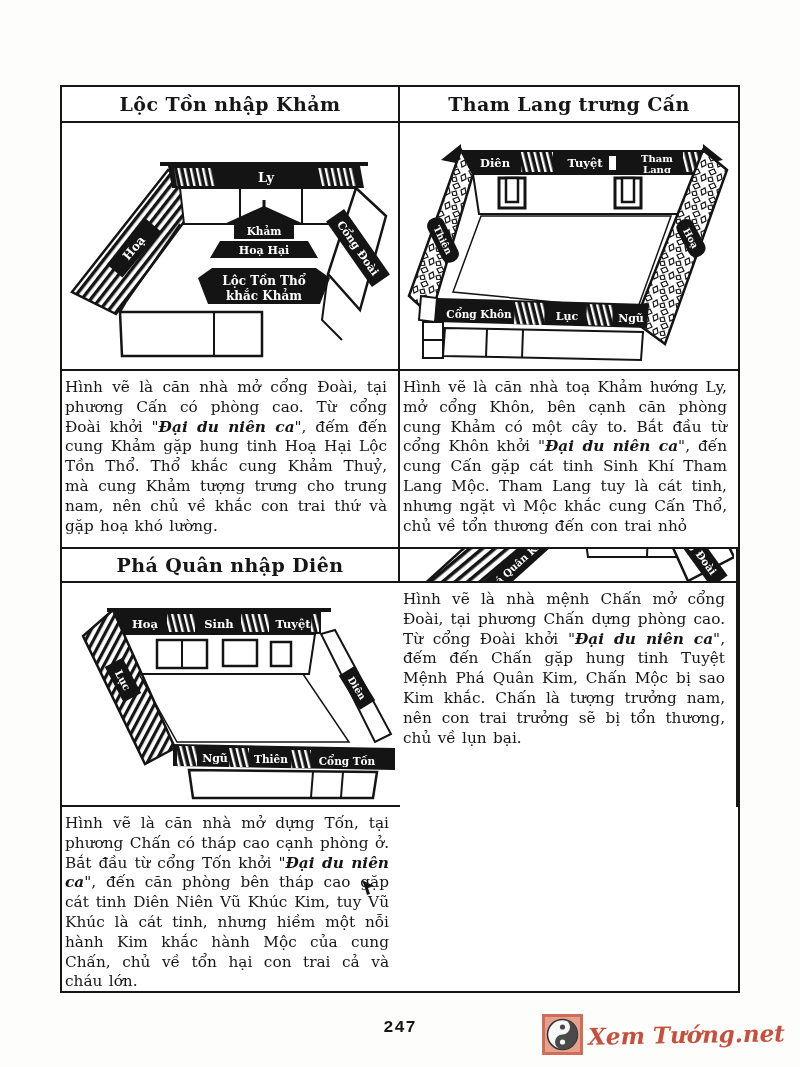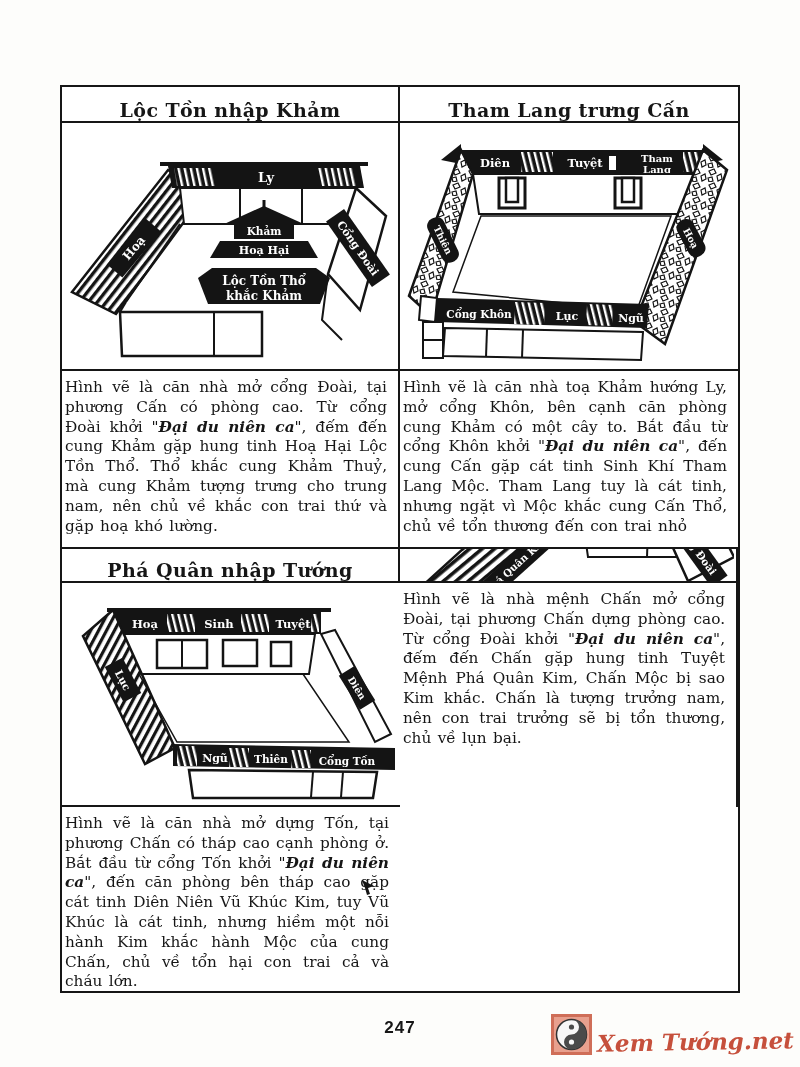--- a/index.html
+++ b/index.html
@@ -18,41 +18,41 @@
     border:2.5px solid #161616;
     background:#fff;
     display:grid;
     grid-template-columns:1fr 1fr;
     grid-template-rows:36px 248px 178px 34px 224px 1fr;
   }
   .cell{box-sizing:border-box;overflow:hidden;background:#fff;}
   .cl{border-right:2.5px solid #161616;}
   .rb{border-bottom:2.5px solid #161616;}
   .head{
-    display:flex;align-items:flex-end;justify-content:center;
+    display:flex;align-items:center;justify-content:center;
     font-weight:bold;font-size:19px;letter-spacing:.4px;
   }
   .diag{display:flex;align-items:center;justify-content:center;padding:2px;}
   .desc{
     padding:7px 11px 0 3px;
     font-size:15.3px;line-height:19.8px;
     text-align:justify;
     word-spacing:1.5px;
   }
   .ditalic{font-style:italic;font-weight:bold;}
   svg text{font-family:"DejaVu Serif","Liberation Serif",serif;font-weight:bold;fill:#fff;}
   .pagenum{
     position:absolute;left:0;right:0;top:1018px;
     text-align:center;
-    font-family:Liberation Sans, sans-serif;
+    font-family:Liberation Mono, monospace;
     font-weight:bold;font-size:17px;letter-spacing:1px;
   }
   .watermark{
-    position:absolute;right:6px;top:1014px;
-    display:flex;align-items:flex-end;gap:5px;
+    position:absolute;right:15px;top:1014px;
+    display:flex;align-items:center;gap:5px;
   }
   .wm-text{
     font-style:italic;font-weight:bold;font-size:23px;
     color:#c6503c;transform:rotate(-1deg);
     font-family:"DejaVu Serif",serif;
   }
   .cursor{position:absolute;left:361px;top:879px;}
 </style>
 </head>
 <body>
@@ -183,21 +183,21 @@
     </div>
 
     <div class="cell desc cl rb">
       <span>Hình vẽ là căn nhà mở cổng Đoài, tại phương Cấn có phòng cao. Từ cổng Đoài khởi "</span><span class="ditalic">Đại du niên ca</span><span>", đếm đến cung Khảm gặp hung tinh Hoạ Hại Lộc Tồn Thổ. Thổ khắc cung Khảm Thuỷ, mà cung Khảm tượng trưng cho trung nam, nên chủ về khắc con trai thứ và gặp hoạ khó lường.</span>
     </div>
     <div class="cell desc rb">
       <span>Hình vẽ là căn nhà toạ Khảm hướng Ly, mở cổng Khôn, bên cạnh căn phòng cung Khảm có một cây to. Bắt đầu từ cổng Khôn khởi "</span><span class="ditalic">Đại du niên ca</span><span>", đến cung Cấn gặp cát tinh Sinh Khí Tham Lang Mộc. Tham Lang tuy là cát tinh, nhưng ngặt vì Mộc khắc cung Cấn Thổ, chủ về tổn thương đến con trai nhỏ</span>
     </div>
 
     <div class="cell head cl rb">
-      <span>Phá Quân nhập Tướng</span>
+      <span>Phá Quân nhập Diên</span>
     </div>
 
     <div class="cell diag cl rb">
       <svg width="332" height="216" viewBox="0 0 332 216">
         <defs>
           <pattern id="d3s" width="8" height="8" patternUnits="userSpaceOnUse" patternTransform="rotate(50)">
             <rect width="8" height="8" fill="#fff"></rect>
               <rect width="3.6" height="8" fill="#141414"></rect>
           </pattern>
           <pattern id="d3w" width="6" height="6" patternUnits="userSpaceOnUse" patternTransform="rotate(-14)">

